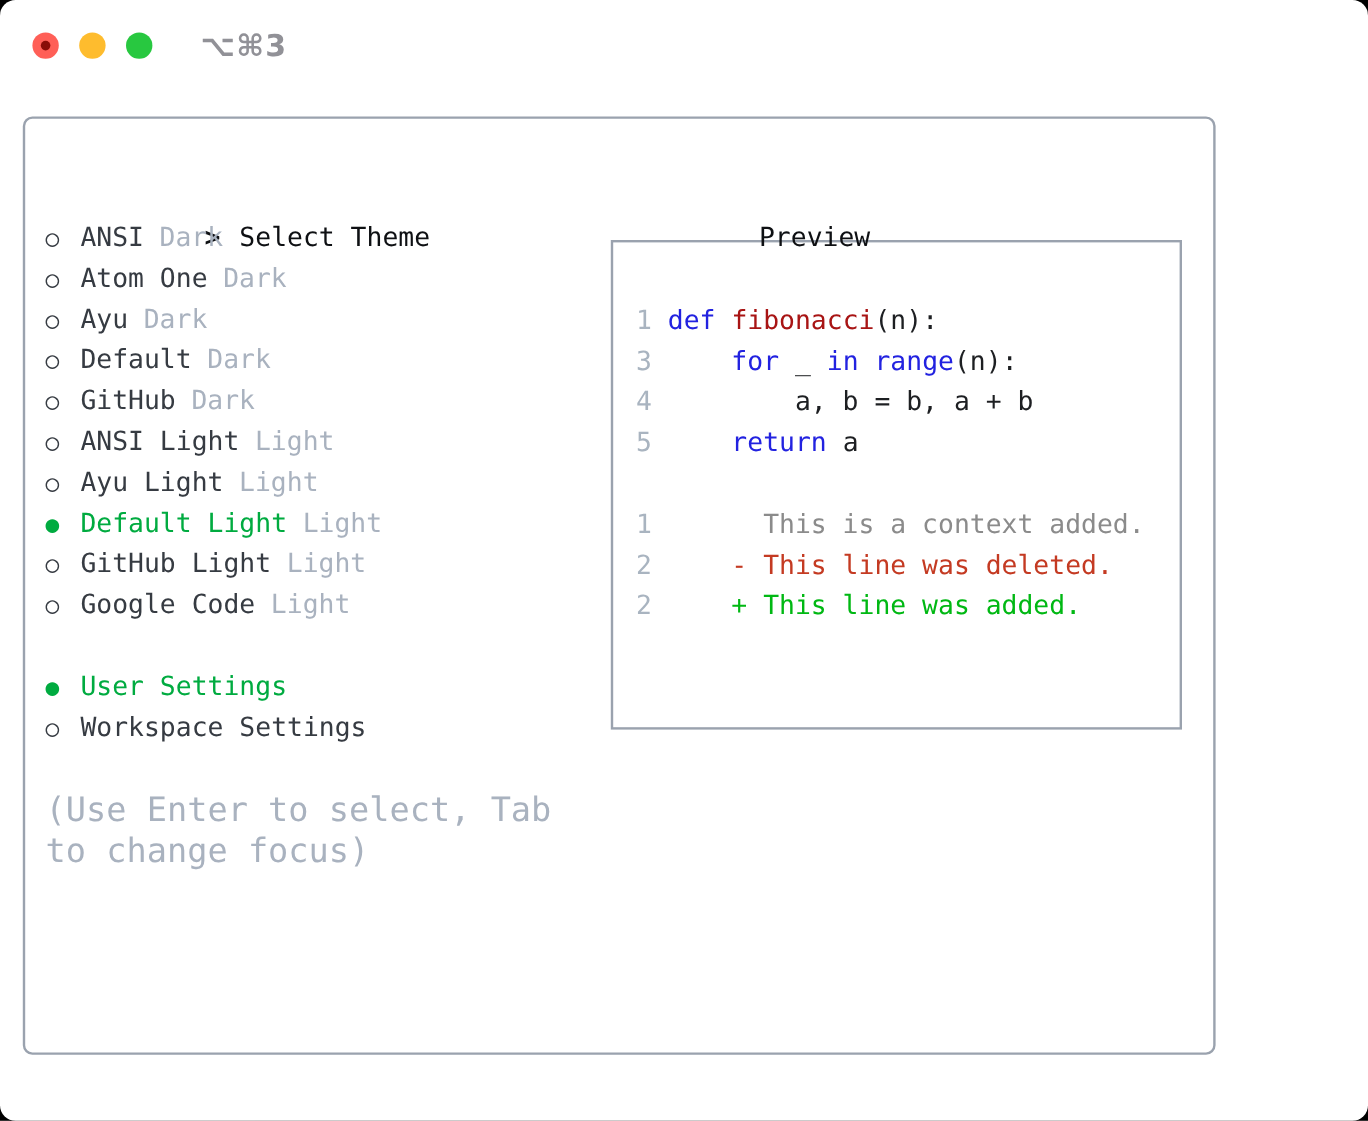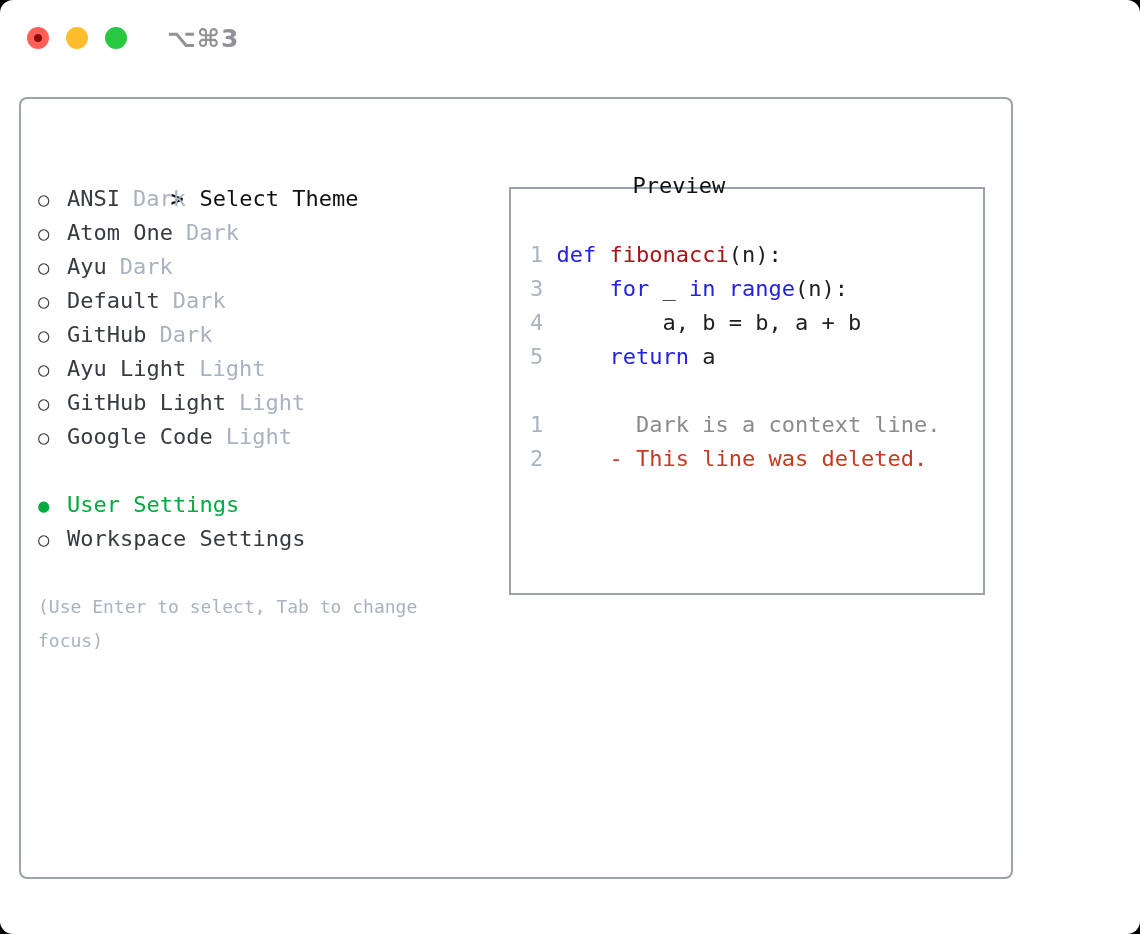--- a/index.html
+++ b/index.html
@@ -46,24 +46,24 @@
   .left-pane{position:absolute;left:17px;top:49px;}
   .heading{font-weight:400;color:var(--heading-text);}
   .caret{font-weight:700;color:var(--heading-text);}
   .ring{color:var(--item-text);font-size:19px;}
   .dot-sel{color:var(--selected-green);font-size:19px;}
   .lbl{color:var(--item-text);}
   .lbl.sel{color:var(--selected-green);}
   .tag{color:var(--tag-text);margin-left:13px;text-align:right;}
   .help{
     margin-top:34px;width:450px;
-    font-size:18px;line-height:34px;color:var(--help-text);
+    font-size:28px;line-height:34px;color:var(--help-text);
   }
   
-  .right-pane{position:absolute;left:479px;top:36px;}
+  .right-pane{position:absolute;left:479px;top:49px;}
   .preview-box{
     margin-left:9px;margin-top:18px;
     width:476px;height:408px;box-sizing:border-box;
     border:2px solid var(--panel-border);
     padding:49px 0 0 19px;
   }
   .cline{height:34px;line-height:34px;font-size:22px;white-space:pre;color:var(--code-text);}
   .ln{display:inline-block;width:2ch;color:var(--line-number);}
   .tok-kw{color:var(--keyword-blue);}
   .tok-fn{color:var(--function-red);}
@@ -92,21 +92,23 @@
       <div class="left-pane">
         <div class="row">
           <span class="mk caret">&gt;</span><span class="heading">Select Theme</span>
         </div>
         <div id="theme-list">
             <div class="row"><span class="mk ring">○</span><span class="lbl">ANSI</span><span class="tag">Dark</span></div>
             <div class="row"><span class="mk ring">○</span><span class="lbl">Atom One</span><span class="tag">Dark</span></div>
             <div class="row"><span class="mk ring">○</span><span class="lbl">Ayu</span><span class="tag">Dark</span></div>
             <div class="row"><span class="mk ring">○</span><span class="lbl">Default</span><span class="tag">Dark</span></div>
             <div class="row"><span class="mk ring">○</span><span class="lbl">GitHub</span><span class="tag">Dark</span></div>
+            <div class="row"><span class="mk ring">○</span><span class="lbl">ANSI Light</span><span class="tag">Light</span></div>
             <div class="row"><span class="mk ring">○</span><span class="lbl">Ayu Light</span><span class="tag">Light</span></div>
+            <div class="row"><span class="mk dot-sel">●</span><span class="lbl sel">Default Light</span><span class="tag">Light</span></div>
             <div class="row"><span class="mk ring">○</span><span class="lbl">GitHub Light</span><span class="tag">Light</span></div>
             <div class="row"><span class="mk ring">○</span><span class="lbl">Google Code</span><span class="tag">Light</span></div>
           </div>
         <div class="spacer"></div>
         <div id="apply-list">
             <div class="row"><span class="mk dot-sel">●</span><span class="lbl sel">User Settings</span></div>
             <div class="row"><span class="mk ring">○</span><span class="lbl">Workspace Settings</span></div>
           </div>
         <div class="help">(Use Enter to select, Tab to change focus)</div>
       </div>
@@ -117,21 +119,22 @@
         </div>
         <div class="preview-box">
           <div id="code-lines">
               <div class="cline"><span class="ln">1</span><span class="tok-kw">def</span><span> </span><span class="tok-fn">fibonacci</span><span>(n):</span></div>
               <div class="cline"><span class="ln">3</span><span>    </span><span class="tok-kw">for</span><span> _ </span><span class="tok-kw">in</span><span> </span><span class="tok-kw">range</span><span>(n):</span></div>
               <div class="cline"><span class="ln">4</span><span>        a, b = b, a + b</span></div>
               <div class="cline"><span class="ln">5</span><span>    </span><span class="tok-kw">return</span><span> a</span></div>
             </div>
           <div class="blank-line"></div>
           <div id="diff-lines">
-              <div class="cline"><span class="ln">1</span><span class="diff-context">      Dark is a context line.</span></div>
+              <div class="cline"><span class="ln">1</span><span class="diff-context">      This is a context added.</span></div>
               <div class="cline"><span class="ln">2</span><span class="diff-deleted">    - This line was deleted.</span></div>
+              <div class="cline"><span class="ln">2</span><span class="diff-added">    + This line was added.</span></div>
             </div>
         </div>
       </div>
 
     </div>
   </div>
 </div>
 
 </body></html>

